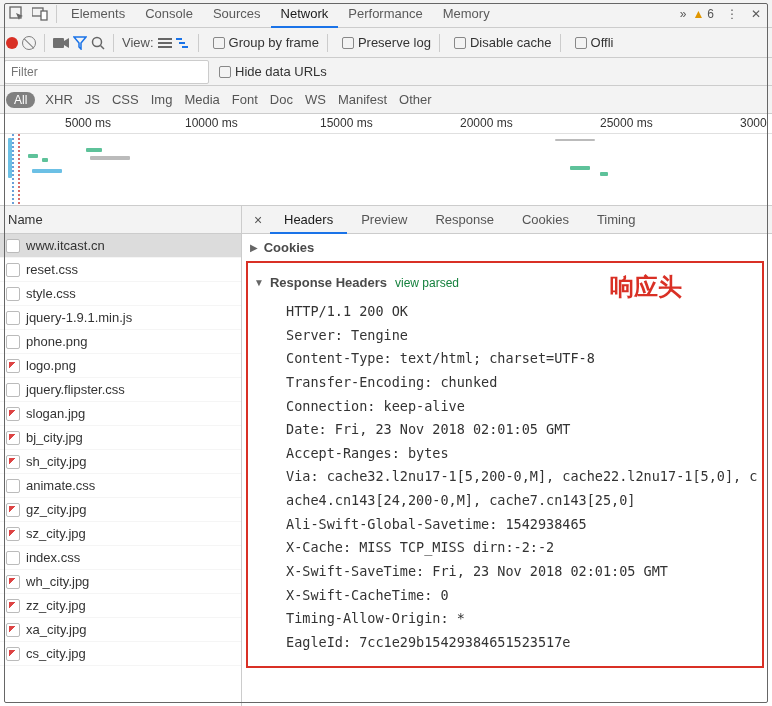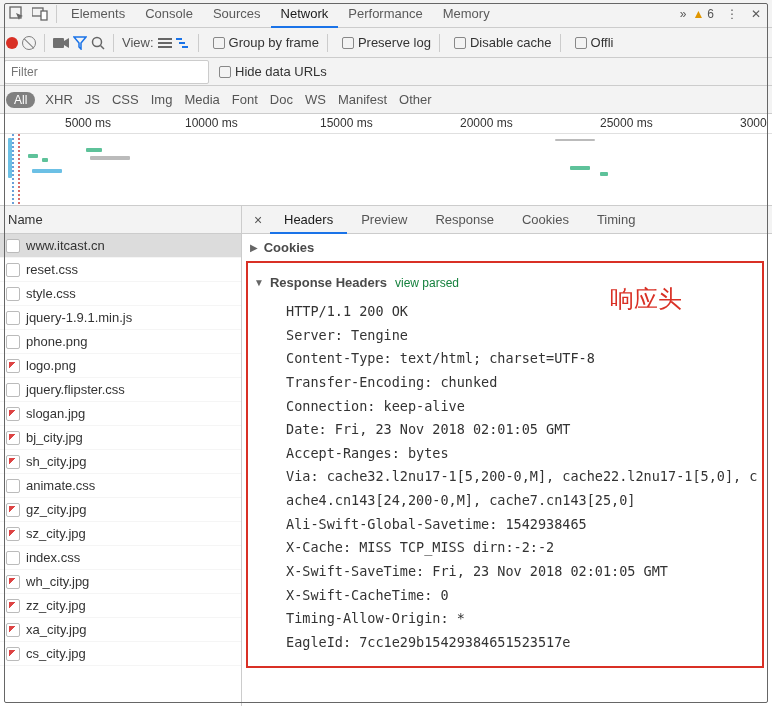--- a/index.html
+++ b/index.html
@@ -157,22 +157,22 @@
   .tri { font-size:10px;color:#666; display:inline-block;}
   .section-head b { color:#4a4a4a; }
   .viewparsed { color:#15803d;margin-left:2px;font-size:12px;cursor:pointer;}
   .redbox {
     border:2px solid #d93025;
     margin: 0 8px 8px 4px;
     padding: 6px 4px 12px 4px;
     position:relative;
   }
   .annot {
-    position:absolute; right:80px; top:20px;
-    color:#d93025; font-size:24px;
+    position:absolute; right:80px; top:8px;
+    color:#d93025; font-size:24px;font-weight:bold;
   }
   .headers-pre {
     font-family: Menlo, Consolas, monospace;
     font-size: 13.5px;
     line-height: 1.75;
     color:#333;
     padding: 4px 0 0 34px;
     white-space: pre-wrap;
     word-break: break-all;
   }

